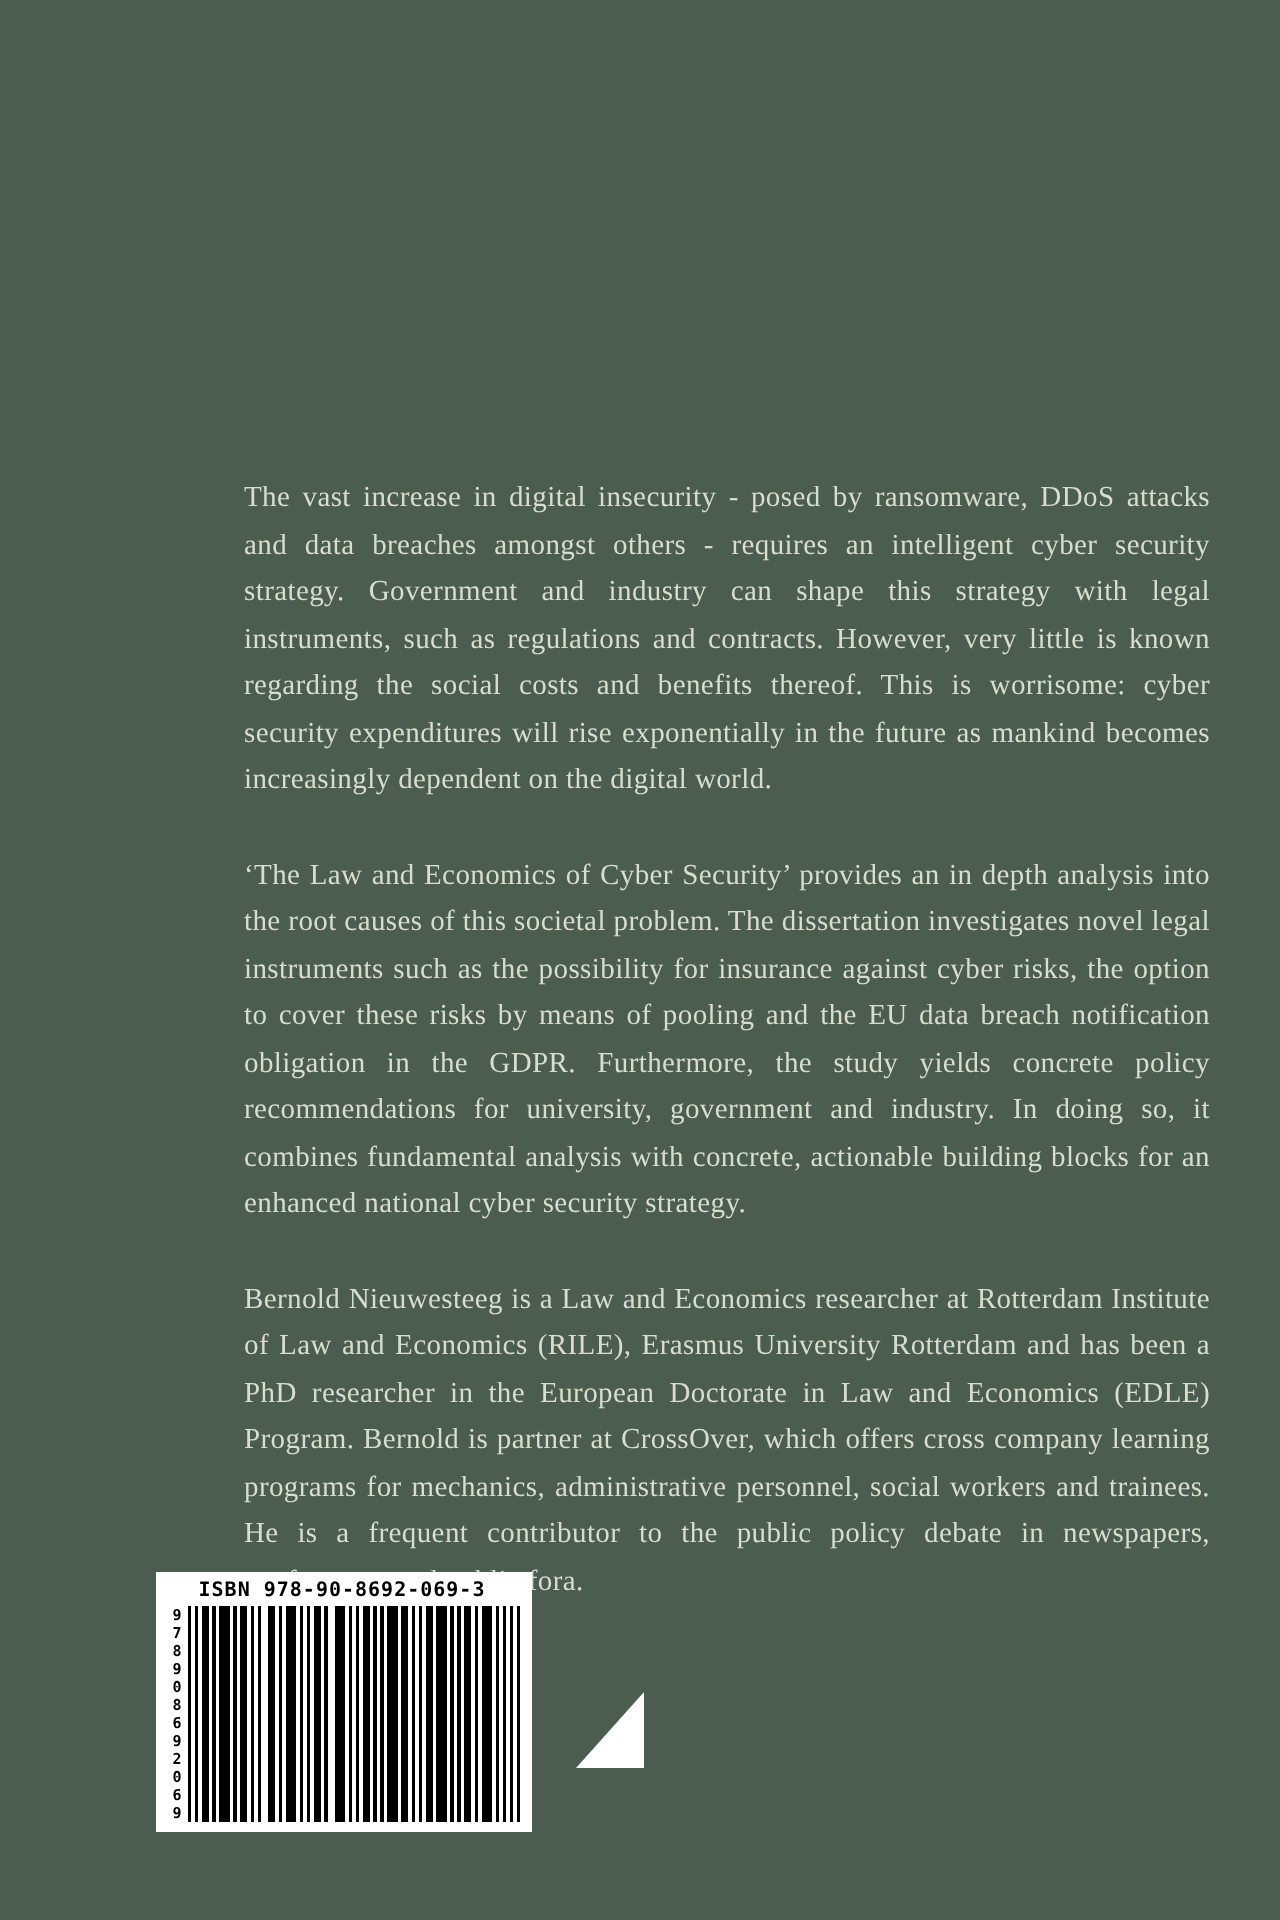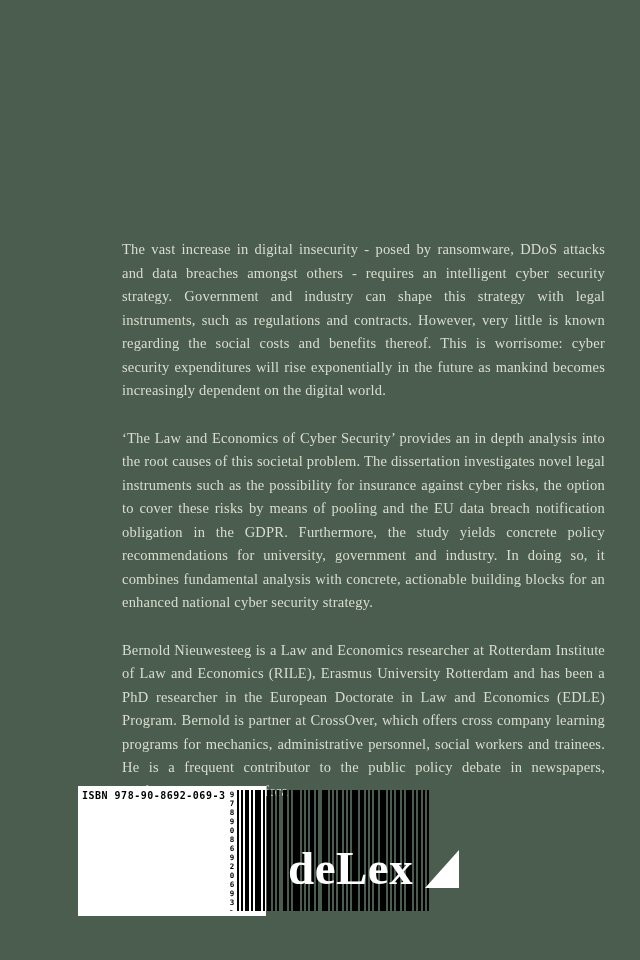--- a/index.html
+++ b/index.html
@@ -34,21 +34,21 @@
   .barcode-box {
     position: absolute;
     left: 78px;
     top: 786px;
     width: 188px;
     height: 130px;
     background: #ffffff;
     box-sizing: border-box;
     padding: 4px 6px 5px 4px;
     display: flex;
-    flex-direction: row;
+    flex-direction: column;
   }
   .isbn-label {
     font-family: "DejaVu Sans Mono", "Liberation Mono", monospace;
     font-size: 10px;
     font-weight: bold;
     color: #000;
     text-align: center;
     letter-spacing: 0.5px;
     white-space: nowrap;
     margin-bottom: 2px;
@@ -148,19 +148,18 @@
           <rect x="88" y="0" width="1" height="60"></rect>
           <rect x="90" y="0" width="1" height="60"></rect>
           <rect x="92" y="0" width="1" height="60"></rect>
           <rect x="94" y="0" width="1" height="60"></rect>
         </g>
       </svg>
     </div>
   </div>
 
   <div class="publisher">
-    <span class="wordmark">deLex</span>
     <svg class="tri" width="34" height="38" viewBox="0 0 34 38">
       <polygon points="34,0 34,38 0,38" fill="#ffffff"></polygon>
     </svg>
   </div>
 
 </div>
 
 </body></html>

